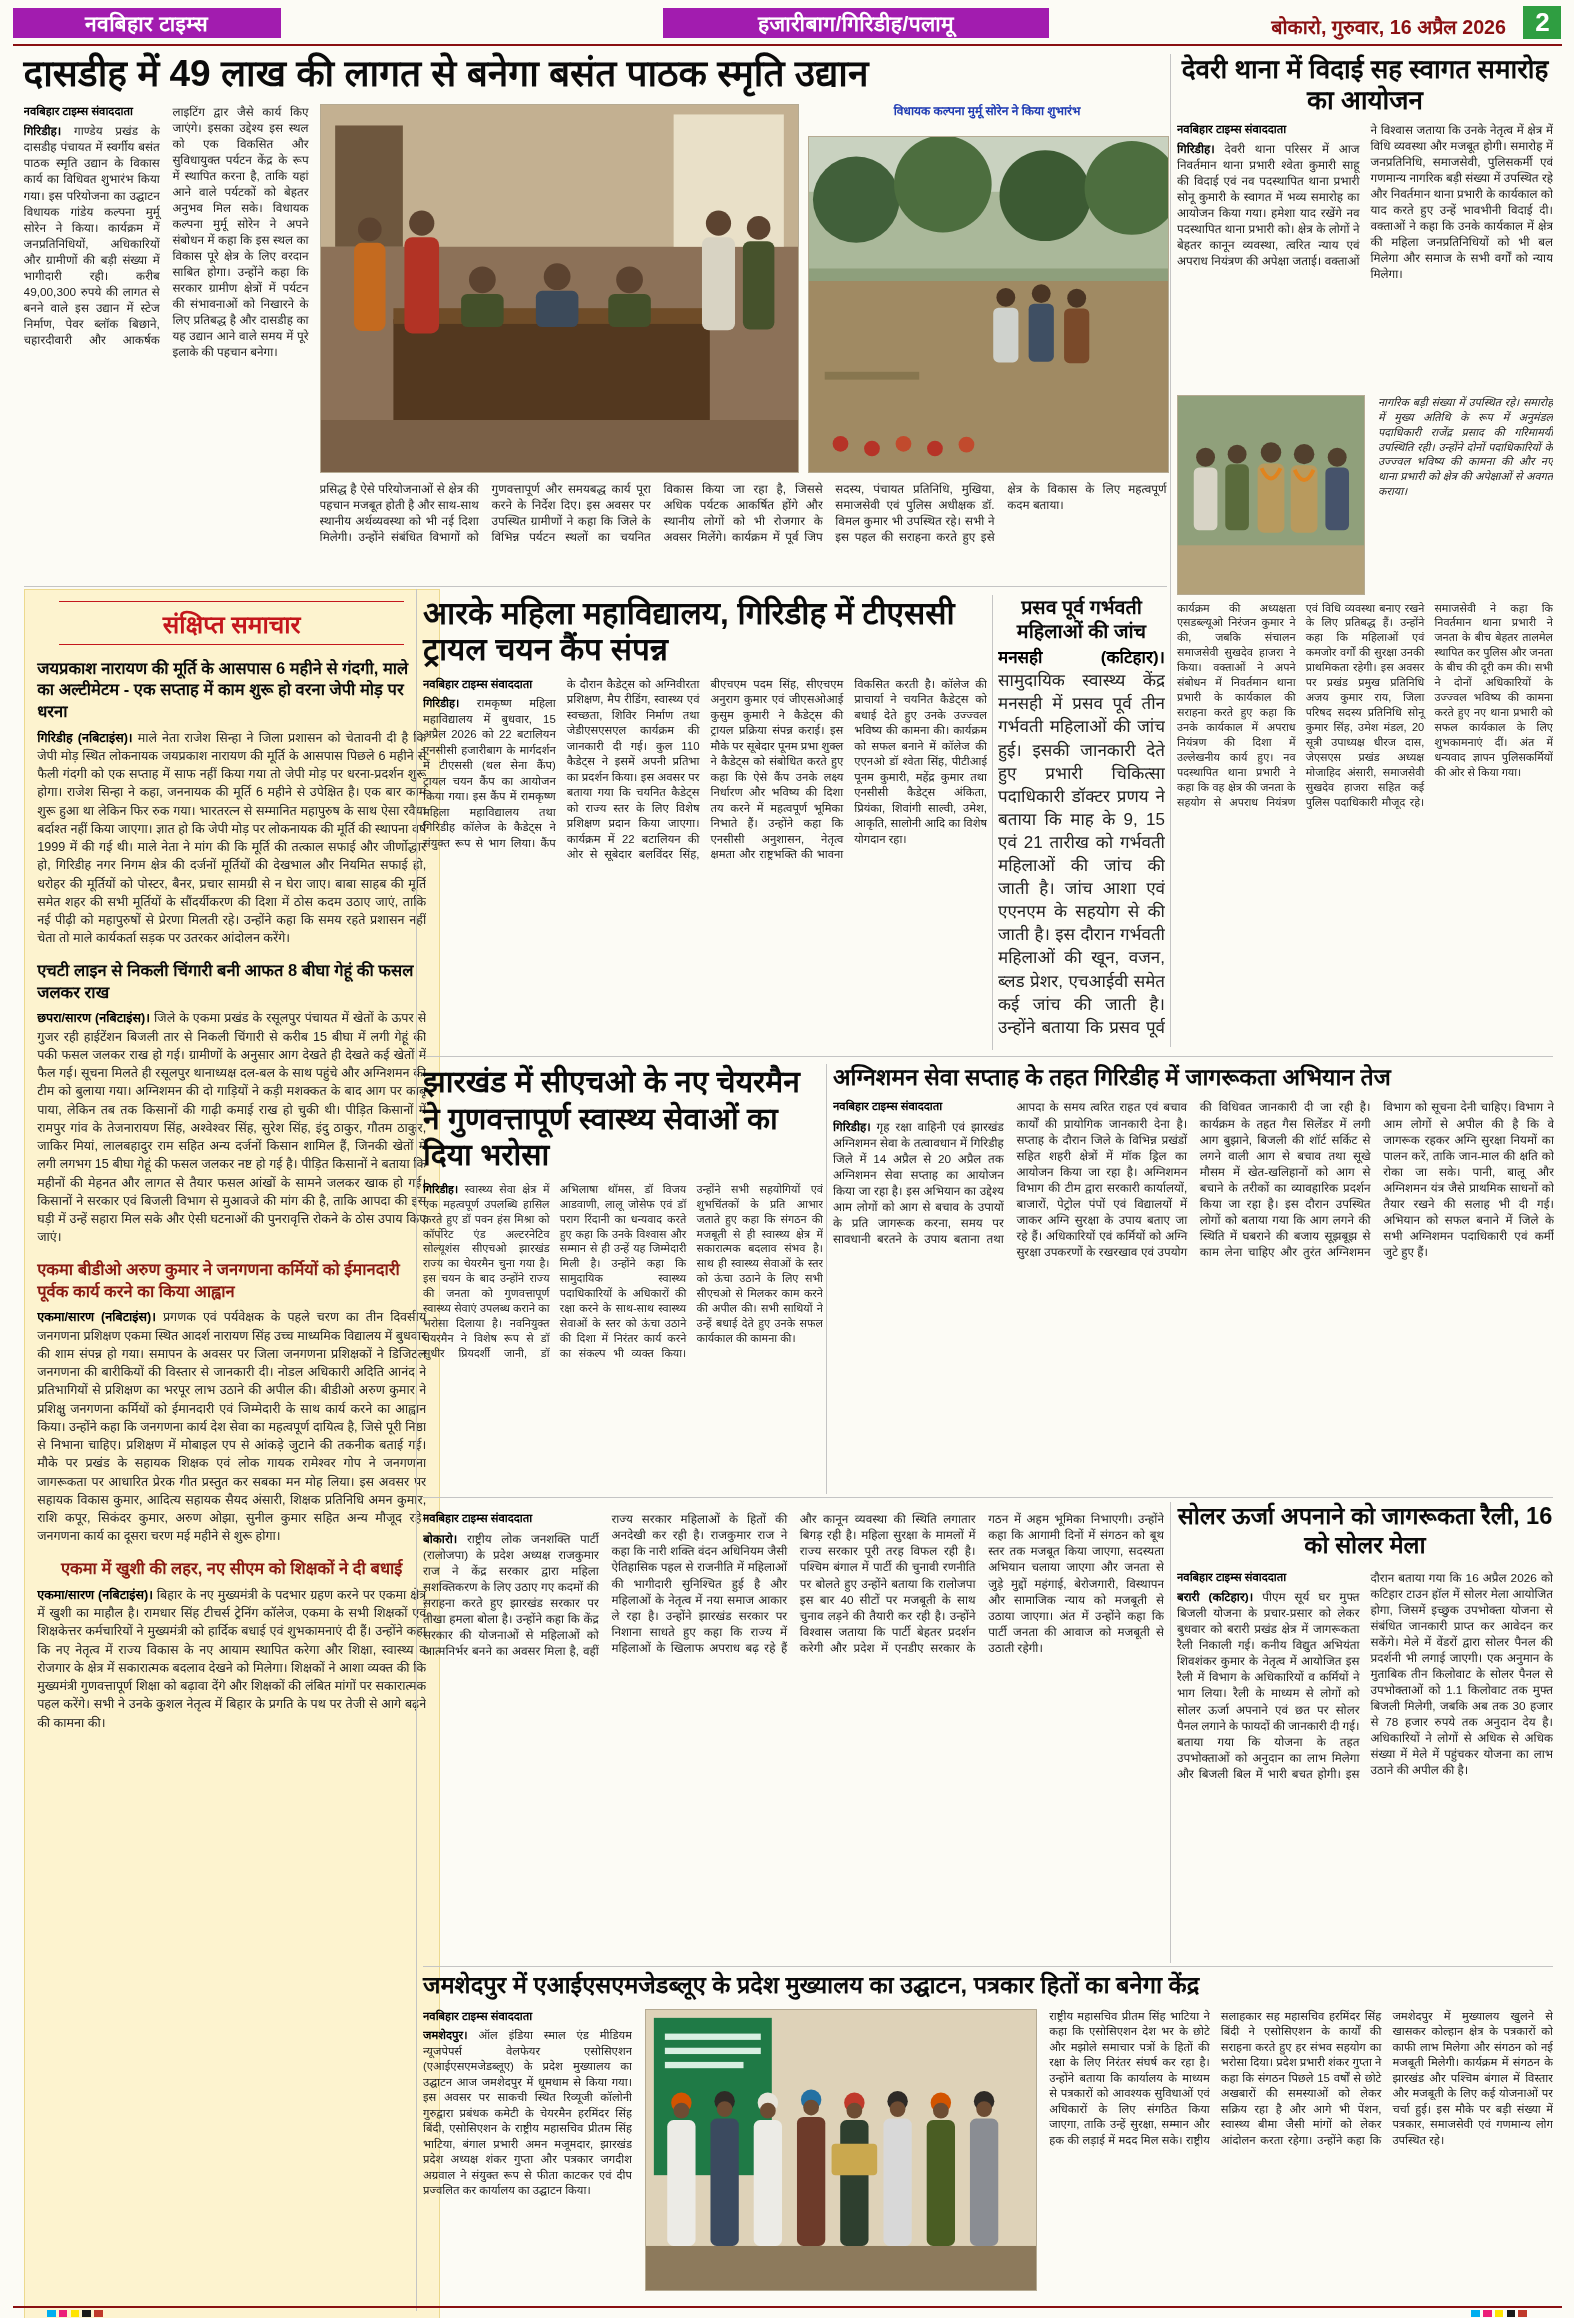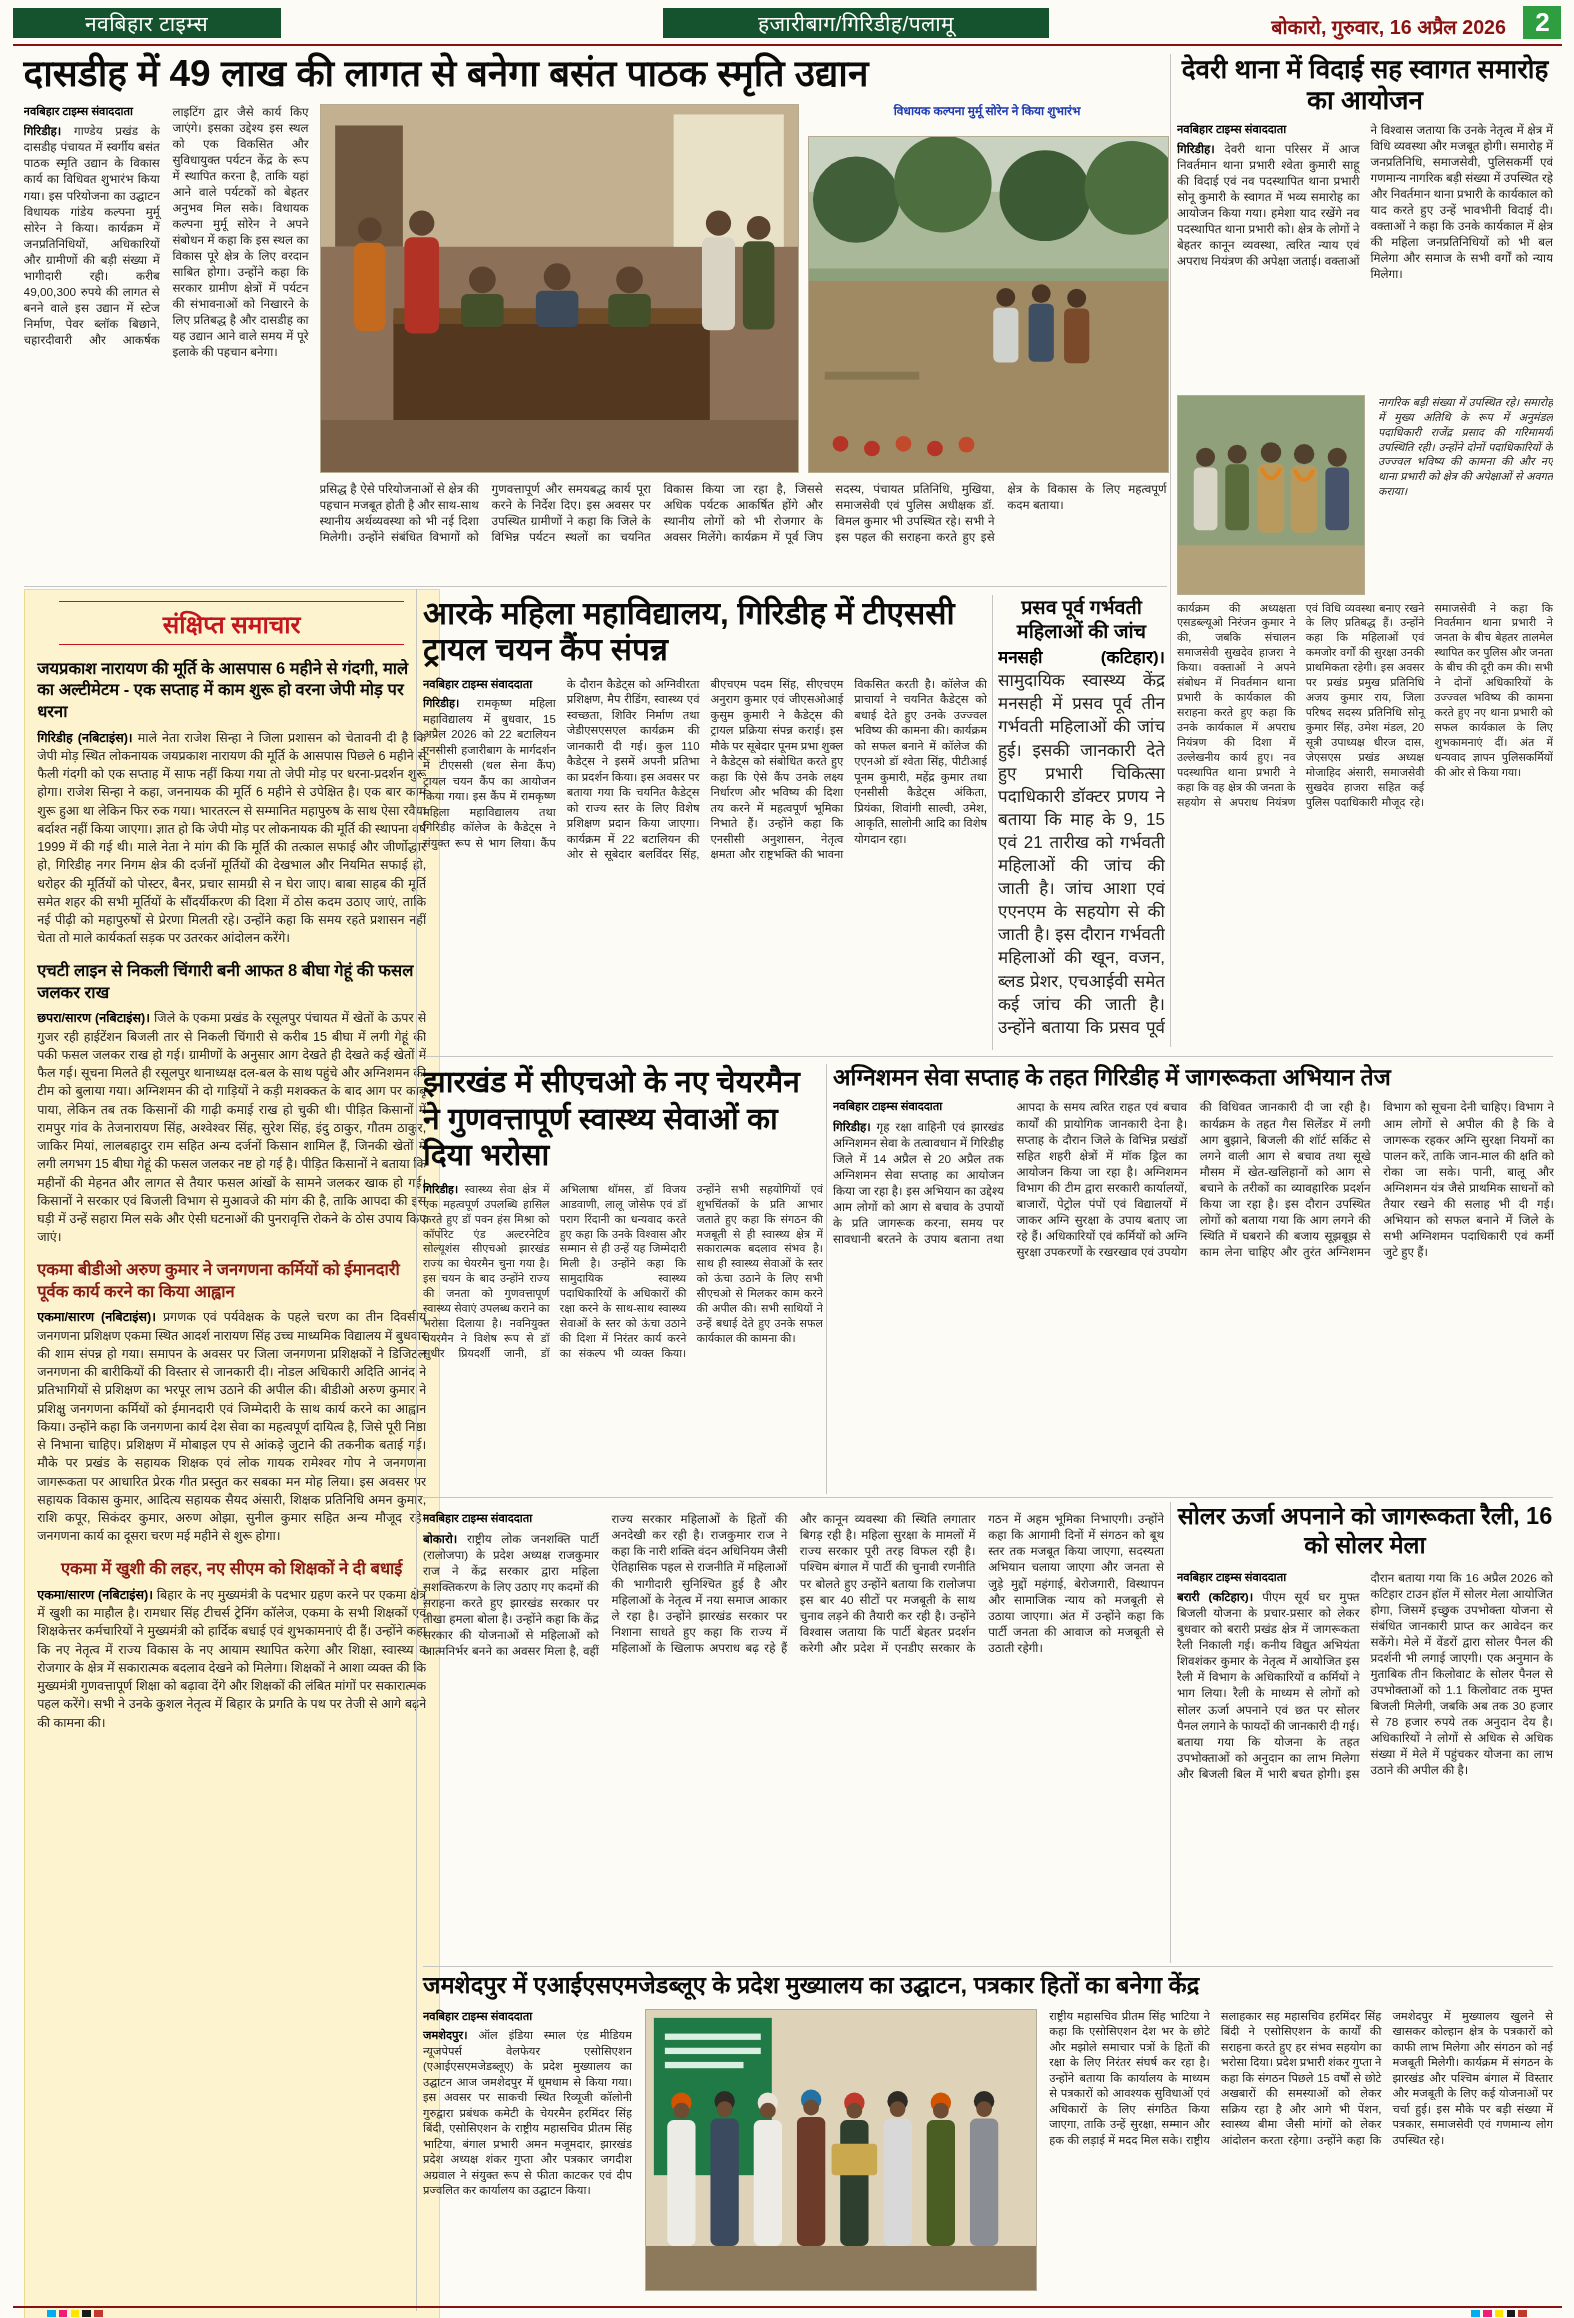--- a/index.html
+++ b/index.html
@@ -1,19 +1,19 @@
 <!DOCTYPE html>
 <html style="font-size:12.6px"><head>
 <meta charset="utf-8">
 <style>
   html,body{margin:0;padding:0;}
   body{background:#d8d8d8;font-family:"Liberation Sans","DejaVu Sans",sans-serif;}
   .page{position:relative;width:1574px;height:2319px;background:#fcfbf5;margin:0 auto;outline:0.8px solid #a8a8a8;color:#1a1a1a;overflow:hidden;}
   .abs{position:absolute;}
-  .mast{background:#14532d;color:#fff;font-weight:normal;font-size:21px;display:flex;align-items:center;justify-content:center;letter-spacing:0.4px;}
+  .mast{background:#a21caf;color:#fff;font-weight:bold;font-size:21px;display:flex;align-items:center;justify-content:center;letter-spacing:0.4px;}
   .edition{color:#8a1012;font-weight:bold;font-size:19.7px;}
   .pagenum{background:#2f9e41;color:#fff;font-weight:bold;font-size:26px;display:flex;align-items:center;justify-content:center;}
   h1,h2,h3{font-weight:bold;color:#0b0b0b;margin:0;}
   .center{text-align:center;}
   .bt{font-size:11.8px;line-height:1.36;text-align:justify;color:#222;overflow:hidden;}
   .bt b{color:#000;}
   .byline{display:block;font-weight:bold;font-size:11.4px;margin-bottom:3.9px;color:#000;text-align:left;}
   .caption{color:#1f3bb3;font-weight:bold;font-size:12px;text-align:center;line-height:1.25;}
   .photo{background:#cbbfa8;overflow:hidden;border:0.8px solid #b5aa92;}
   .photo svg{width:100%;height:100%;display:block;}

